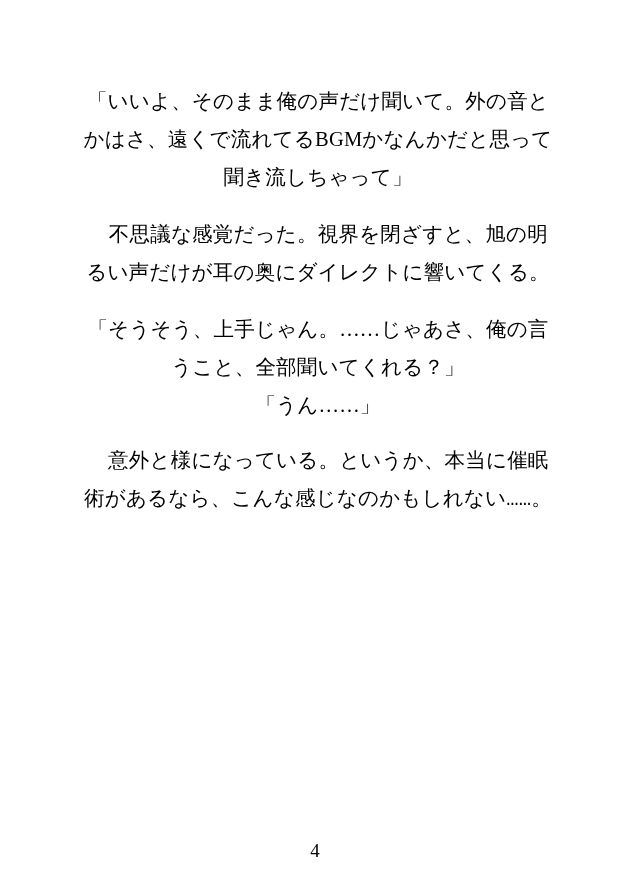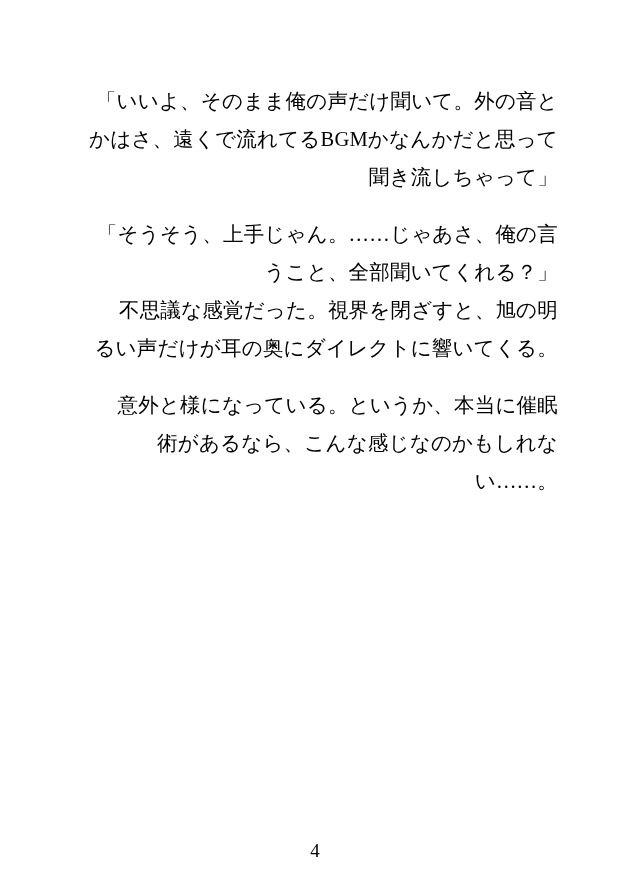--- a/index.html
+++ b/index.html
@@ -26,48 +26,50 @@
   .text-block {
     position: absolute;
     left: 78px;
     top: 82px;
     width: 480px;
   }
   .para {
     font-size: 20.5px;
     line-height: 38px;
     letter-spacing: 0.2px;
-    text-align: right;
+    text-align: center;
     margin: 0 0 19px 0;
     white-space: pre-wrap;
     word-break: break-all;
   }
   .para.tight {
     margin-bottom: 0;
   }
   .para.last {
     margin-bottom: 16px;
+    font-family: Liberation Mono, monospace;
   }
   .page-number {
     position: absolute;
     left: 0;
     top: 840px;
     width: 630px;
     text-align: center;
     font-size: 19px;
     line-height: 22px;
   }
 </style>
 </head>
 <body>
 
 <div class="page">
 
   <div class="text-block">
     <p class="para">「いいよ、そのまま俺の声だけ聞いて。外の音とかはさ、遠くで流れてるBGMかなんかだと思って聞き流しちゃって」</p>
+    <p class="para">　不思議な感覚だった。視界を閉ざすと、旭の明るい声だけが耳の奥にダイレクトに響いてくる。</p>
     <p class="para tight">「そうそう、上手じゃん。……じゃあさ、俺の言うこと、全部聞いてくれる？」</p>
-    <p class="para">　不思議な感覚だった。視界を閉ざすと、旭の明るい声だけが耳の奥にダイレクトに響いてくる。</p>
+    <p class="para">「うん……」</p>
     <p class="para last">　意外と様になっている。というか、本当に催眠術があるなら、こんな感じなのかもしれない……。</p>
   </div>
 
   <div class="page-number">4</div>
 
 </div>
 
 </body></html>

